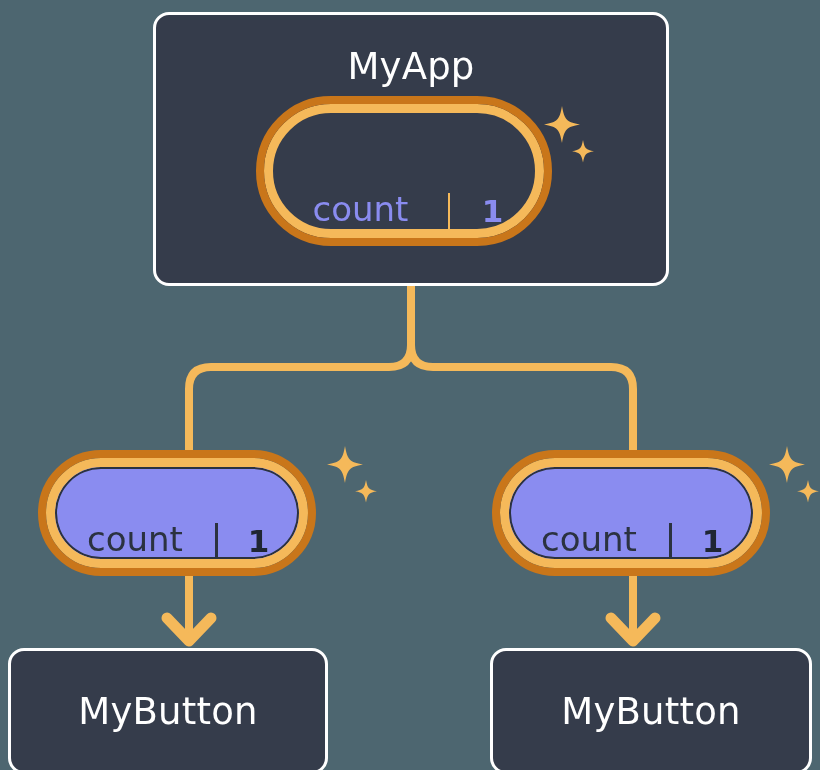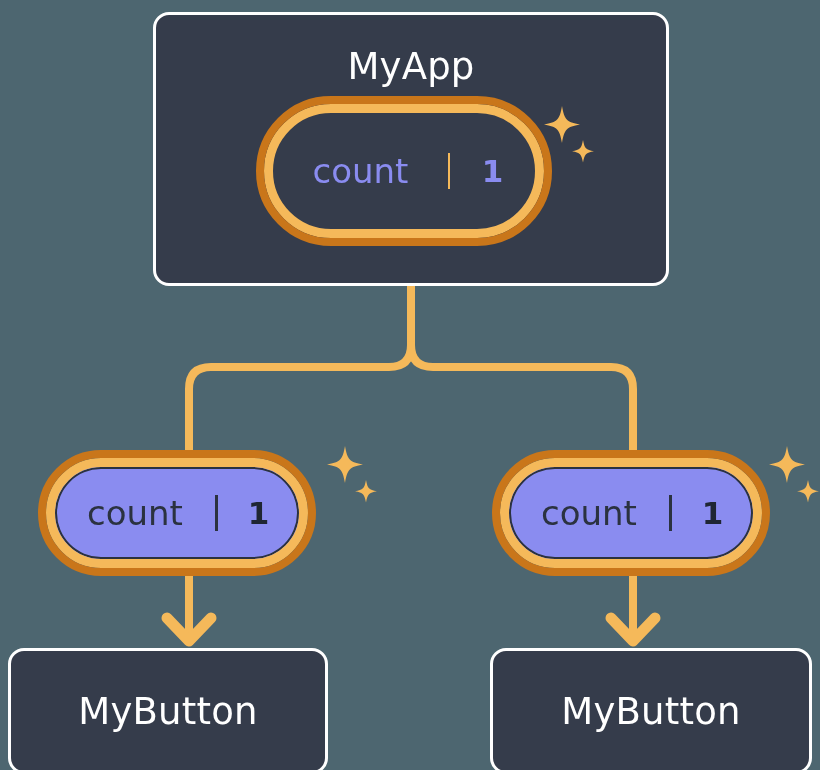--- a/index.html
+++ b/index.html
@@ -84,21 +84,21 @@
 
   
   .pill-wrap {
     position: absolute;
     z-index: 3;
   }
   .pill {
     position: relative;
     box-sizing: border-box;
     display: flex;
-    align-items: center;
+    align-items: flex-end;
     border-radius: 999px;
     
     border: 9px solid #f5b95a;
     outline: 8px solid #c9761a;
     outline-offset: 0px;
     background: transparent;
   }
   
   .pill.filled {
     background: #8a8cf0;

